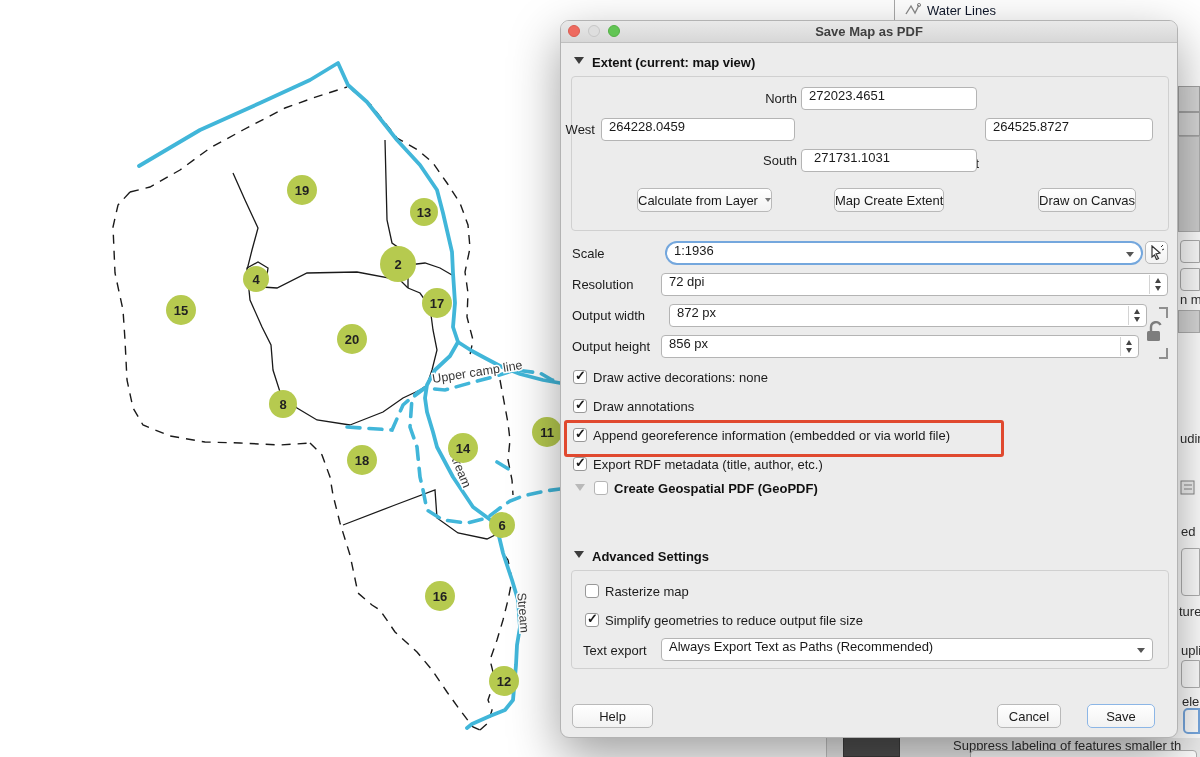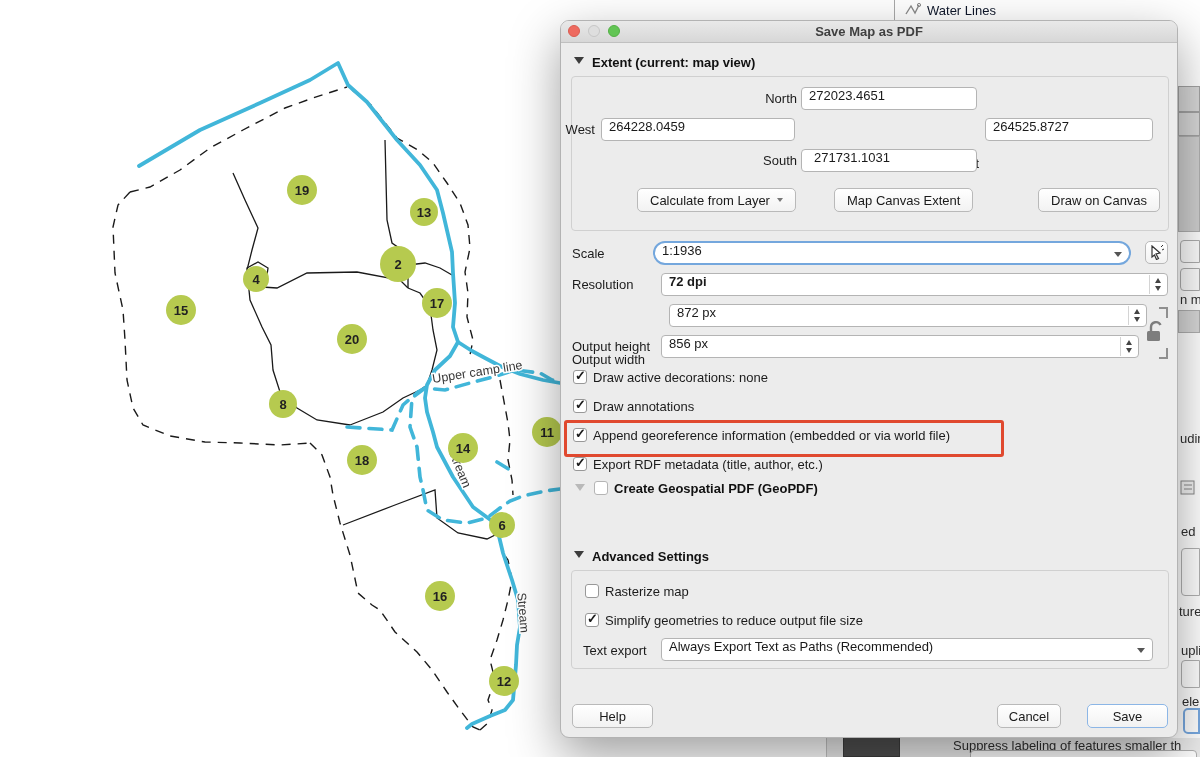--- a/index.html
+++ b/index.html
@@ -43,21 +43,21 @@
   .groupbox{position:absolute;border:1px solid #d0d0d0;border-radius:4px;box-sizing:border-box;}
 
   .field{position:absolute;background:#fff;border:1px solid #b4b4b4;border-radius:4px;box-sizing:border-box;
          font-size:13px;color:#1a1a1a;display:flex;align-items:flex-start;padding:0 7px;height:23px;}
   .combo-arrow{position:absolute;right:7px;top:9px;width:0;height:0;border-left:4px solid transparent;border-right:4px solid transparent;border-top:5px solid #555;}
   .spin{position:absolute;right:1px;top:1px;bottom:1px;width:16px;border-left:1px solid #d4d4d4;display:flex;flex-direction:column;align-items:center;justify-content:center;gap:3px;}
   .spin .up{width:0;height:0;border-left:3.5px solid transparent;border-right:3.5px solid transparent;border-bottom:5px solid #444;}
   .spin .dn{width:0;height:0;border-left:3.5px solid transparent;border-right:3.5px solid transparent;border-top:5px solid #444;}
 
   .btn{position:absolute;height:24px;background:linear-gradient(#ffffff,#f2f2f2);border:1px solid #b9b9b9;border-radius:5px;
-       box-sizing:border-box;font-size:13px;color:#1a1a1a;display:flex;align-items:center;justify-content:center;padding:0 12px;}
+       box-sizing:border-box;font-size:13px;color:#1a1a1a;display:flex;align-items:center;justify-content:center;padding:0 0;}
   .btn .mini-arrow{margin-left:7px;width:0;height:0;border-left:3.5px solid transparent;border-right:3.5px solid transparent;border-top:4.5px solid #777;}
 
   .cb{position:absolute;width:14px;height:14px;background:#fff;border:1px solid #989898;border-radius:3px;box-sizing:border-box;}
   .cb.checked::after{content:"✓";position:absolute;left:1px;top:-3px;font-size:13px;font-weight:700;color:#1a1a1a;}
 
   #red-highlight{position:absolute;left:3px;top:399px;width:434px;height:31px;border:3px solid #e0492f;border-radius:3px;pointer-events:none;}
 
   #geopdf-note{position:absolute;left:10px;top:483px;width:598px;height:35px;background:#e4e4e4;border:1px solid #cfcfcf;border-radius:4px;
                box-sizing:border-box;display:flex;align-items:center;padding:0 11px;font-size:13px;color:#9f9f9f;}
 
@@ -200,48 +200,48 @@
   <span class="lbl r" style="left:160px;top:132px;width:76px;">South</span>
   <div class="field" style="left:240px;top:128px;width:176px;padding-left:12px;">
         <span>271731.1031</span>
       </div>
 
   <div class="btn" style="left:76px;top:167px;">
     <span>Calculate from Layer</span>
     <span class="mini-arrow"></span>
   </div>
   <div class="btn" style="left:273px;top:167px;">
-    <span>Map Canvas Extent</span>
+    <span>Map Create Extent</span>
   </div>
   <div class="btn" style="left:477px;top:167px;">
     <span>Draw on Canvas</span>
   </div>
 
   <span class="lbl" style="left:11px;top:225px;">Scale</span>
-  <div class="field" id="scale-combo" style="left:92px;top:220px;width:478px;height:24px;border-radius:12px;">
+  <div class="field" id="scale-combo" style="left:104px;top:220px;width:478px;height:24px;border-radius:12px;">
     <span>1:1936</span>
     <span class="combo-arrow"></span>
   </div>
   <div class="btn" style="left:584px;top:220px;width:23px;height:23px;padding:0;">
     <svg width="15" height="15">
       <path d="M3,1 L11,8 7,9 9.5,13.5 7.5,14.5 5.5,10 3,12 Z" fill="#fff" stroke="#333" stroke-width="1.2"></path>
       <path d="M12,2 l2,-2 M13,5 l2,-1" stroke="#333" stroke-width="1"></path>
     </svg>
   </div>
 
   <span class="lbl" style="left:11px;top:256px;">Resolution</span>
-  <div class="field" style="left:100px;top:252px;width:507px;font-weight:bold;">
+  <div class="field" style="left:100px;top:252px;width:507px;">
     <span>72 dpi</span>
     <span class="spin">
           <span class="up"></span>
           <span class="dn"></span>
         </span>
   </div>
 
-  <span class="lbl" style="left:11px;top:287px;margin-top:44px;">Output width</span>
+  <span class="lbl" style="left:11px;top:287px;">Output width</span>
   <div class="field" style="left:108px;top:283px;width:478px;">
     <span>872 px</span>
     <span class="spin">
           <span class="up"></span>
           <span class="dn"></span>
         </span>
   </div>
 
   <span class="lbl" style="left:11px;top:318px;">Output height</span>
   <div class="field" style="left:100px;top:314px;width:478px;">
@@ -291,18 +291,18 @@
     <span>Always Export Text as Paths (Recommended)</span>
     <span class="combo-arrow"></span>
   </div>
 
   <div class="btn" style="left:11px;top:683px;width:81px;">
     <span>Help</span>
   </div>
   <div class="btn" style="left:436px;top:683px;width:64px;">
     <span>Cancel</span>
   </div>
-  <div class="btn" id="save-btn" style="left:526px;top:683px;width:81px;">
+  <div class="btn" id="save-btn" style="left:526px;top:683px;width:68px;">
     <span>Save</span>
   </div>
 </div>
 
 </div>
 
 </body></html>

